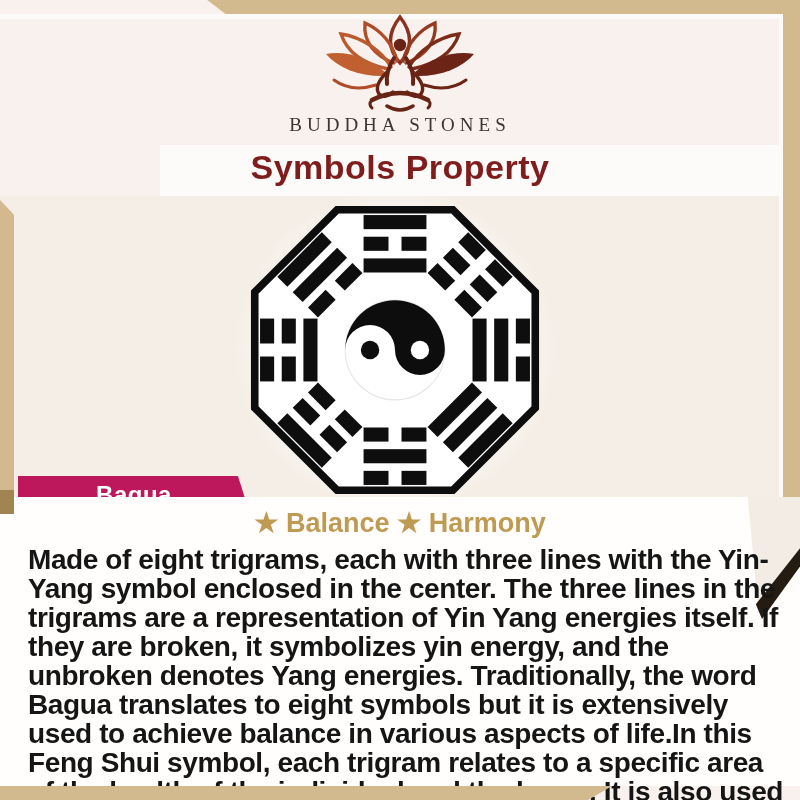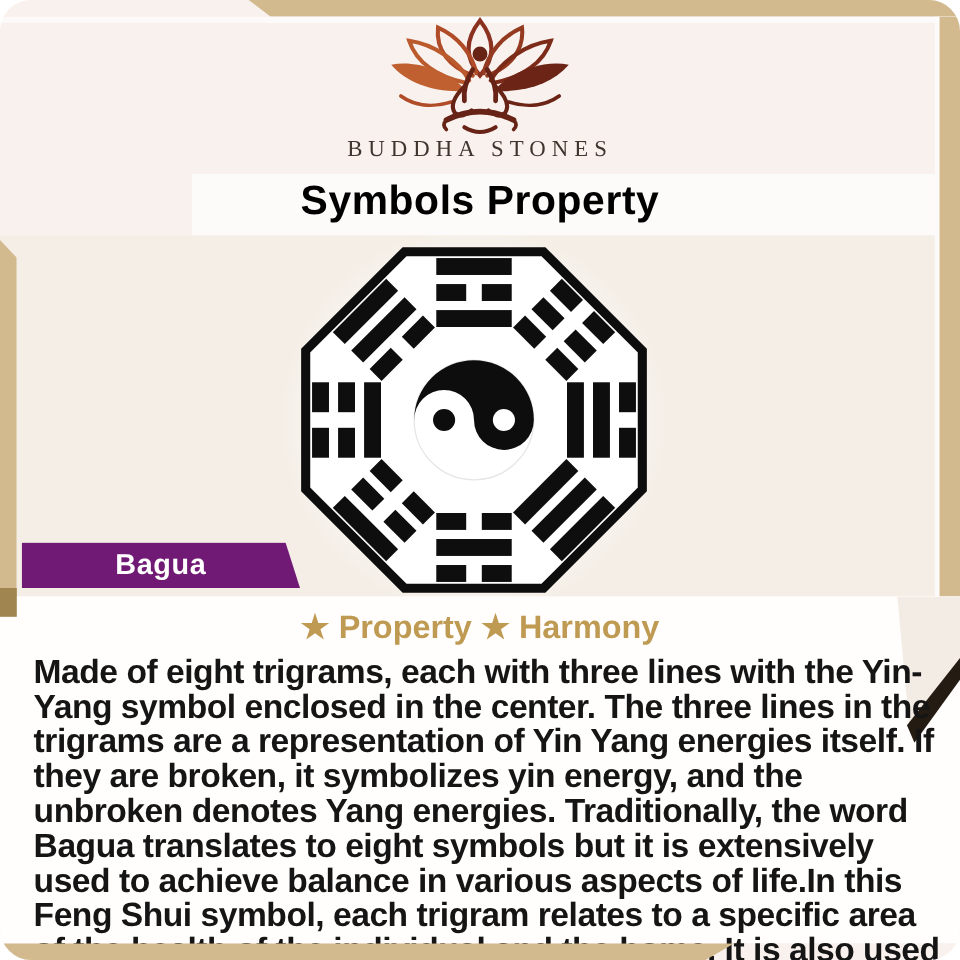--- a/index.html
+++ b/index.html
@@ -1,18 +1,18 @@
 <!DOCTYPE html>
 <html><head>
 <meta charset="utf-8">
 <style>
   html,body{margin:0;padding:0;}
   #canvas{
     position:relative;width:800px;height:800px;overflow:hidden;
-    background:#f8f1ee;font-family:"Liberation Sans",sans-serif;border-radius:26px;
+    background:#f8f1ee;font-family:"Liberation Sans",sans-serif;
   }
   .abs{position:absolute;}
   
   .top-band{left:0;top:0;width:800px;height:14px;background:#d3b98e;
     clip-path:polygon(25.9% 0,100% 0,100% 100%,28.2% 100%);}
   .top-white-line{left:0;top:14px;width:800px;height:5px;background:#fdfbf9;}
   .right-white-line{left:779px;top:14px;width:4px;height:483px;background:#fdfbf9;}
   .right-strip{left:783px;top:14px;width:17px;height:483px;background:#d3b98e;}
   .left-strip{left:0;top:200px;width:14px;height:297px;background:#d3b98e;
     clip-path:polygon(0 0,100% 5%,100% 100%,0 100%);}
@@ -29,25 +29,25 @@
     clip-path:polygon(13% 0,100% 0,100% 47%,30% 100%);}
   .corner-fold{left:748px;top:497px;width:52px;height:122px;background:#241b12;
     clip-path:polygon(15% 88%,100% 42%,100% 57%,27% 100%);}
   
   .logo{left:290px;top:12px;width:220px;height:100px;}
   .brand-name{left:0;top:114px;width:800px;text-align:center;
     font-family:"Liberation Serif",serif;font-size:19px;letter-spacing:5px;
     color:#3f352e;}
   
   .page-title{left:0;top:148px;width:800px;text-align:center;
-    font-size:34px;font-weight:bold;color:#000000;letter-spacing:0.5px;}
+    font-size:34px;font-weight:bold;color:#7f1d1d;letter-spacing:0.5px;}
   
   .bagua{left:240px;top:195px;width:310px;height:310px;}
   
-  .banner{left:18px;top:452px;width:232px;height:38px;background:#701a75;
+  .banner{left:18px;top:476px;width:232px;height:38px;background:#be185d;
     clip-path:polygon(0 0,94.8% 0,100% 100%,0 100%);}
   .banner-label{width:100%;height:38px;line-height:38px;text-align:center;
     color:#ffffff;font-size:24px;font-weight:bold;letter-spacing:0.5px;}
   
   .tagline{left:0;top:507px;width:800px;text-align:center;
     font-size:27px;font-weight:bold;color:#bf9a52;}
   .body-text{left:28px;top:545px;width:762px;
     font-size:28px;font-weight:bold;color:#151515;line-height:29px;
     letter-spacing:-0.4px;text-align:left;}
 </style>
@@ -159,17 +159,17 @@
 
   <div class="abs banner">
     <div class="banner-label">Bagua</div>
   </div>
 
   <div class="abs white-panel"></div>
   <div class="abs corner-wedge"></div>
   <div class="abs corner-fold"></div>
   <div class="abs left-dark-block"></div>
 
-  <div class="abs tagline">★ Property ★ Harmony</div>
+  <div class="abs tagline">★ Balance ★ Harmony</div>
   <div class="abs body-text">Made of eight trigrams, each with three lines with the Yin-Yang symbol enclosed in the center. The three lines in the trigrams are a representation of Yin Yang energies itself. If they are broken, it symbolizes yin energy, and the unbroken denotes Yang energies. Traditionally, the word Bagua translates to eight symbols but it is extensively used to achieve balance in various aspects of life.In this Feng Shui symbol, each trigram relates to a specific area of the health of the individual and the home. It is also used to attain balance in Astronomy, Astrology, Geography, Anatomy and the family.</div>
 
   <div class="abs bottom-band"></div>
 </div>
 
 </body></html>

